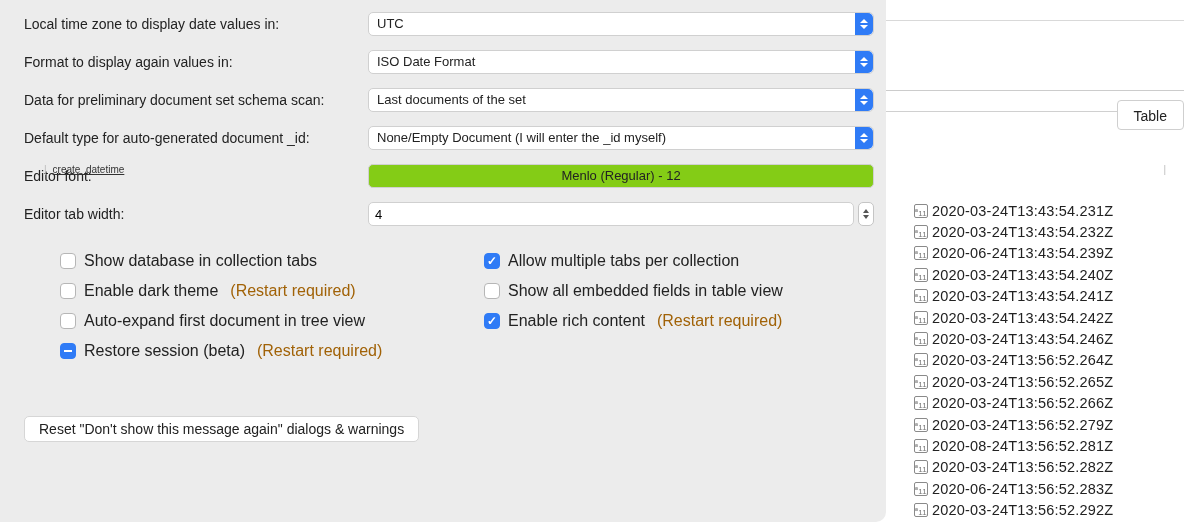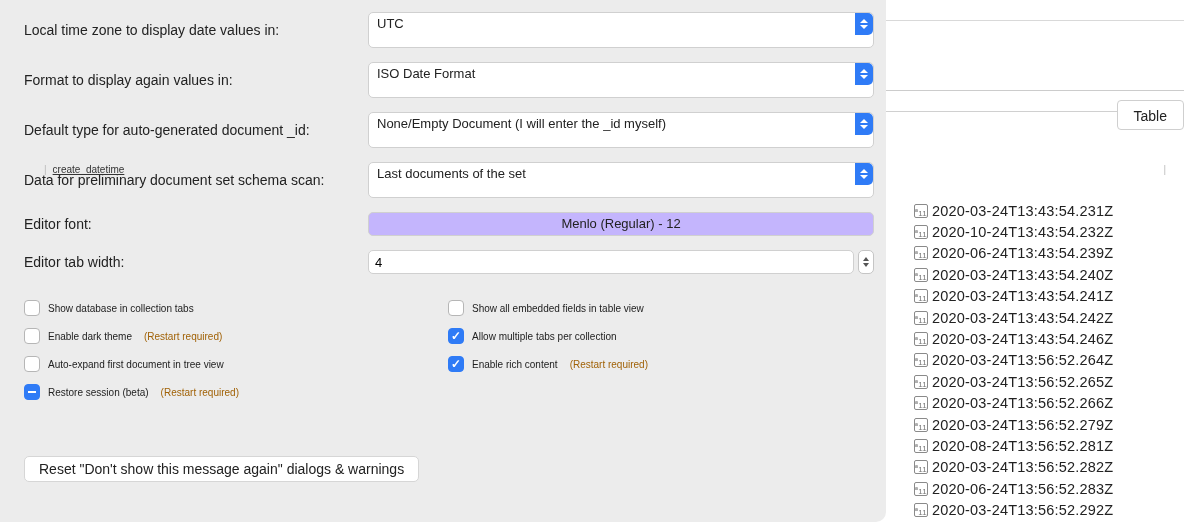--- a/index.html
+++ b/index.html
@@ -7,52 +7,52 @@
   .wrap { display: flex; width: 1184px; height: 522px; }
   .prefs {
     width: 886px; height: 100%; background: #ececec; border-radius: 0 0 10px 0;
     padding: 4px 12px 28px 24px; position: relative; font-size: 14px;
   }
   .row { display: flex; align-items: center; margin-bottom: 14px; }
   .row:first-child { margin-top: 8px; }
   .row label.pref-label { width: 344px; color: #222; }
   .select-wrap { position: relative; flex: 1; }
   .select {
-    width: 100%; height: 36px; line-height: 22px; padding: 0 28px 0 8px;
+    width: 100%; height: 24px; line-height: 22px; padding: 0 28px 0 8px;
     background: #fff; border: 1px solid #d0d0d0; border-radius: 5px;
     font-size: 13px; color: #222; text-align: left;
   }
   .select-arrows {
     position: absolute; right: 1px; top: 1px; width: 18px; height: 22px;
     background: #2f7bf6; border-radius: 0 5px 5px 0; display:flex; flex-direction:column; align-items:center; justify-content:center;
   }
   .select-arrows::before, .select-arrows::after {
     content:""; width:0;height:0; border-left:4px solid transparent; border-right:4px solid transparent;
   }
   .select-arrows::before { border-bottom:4px solid #fff; margin-bottom:2px; }
   .select-arrows::after  { border-top:4px solid #fff; }
   .font-btn {
-    flex:1; height:24px; line-height:22px; text-align:center; background:#c4b5fd;
+    flex:1; height:24px; line-height:22px; text-align:center; background:#84cc16;
     border:1px solid #d0d0d0; border-radius:5px; font-size:13px;
   }
   .stepper { display:flex; flex:1; }
   .stepper input {
     flex:1; height:24px; padding:0 6px; border:1px solid #d0d0d0; border-radius:5px; font-size:13px;
   }
   .stepper-ctrl {
     width:16px; height:24px; margin-left:4px; display:flex; flex-direction:column; justify-content:center; align-items:center;
     border:1px solid #c5c5c5; border-radius:5px; background:#fff;
   }
   .stepper-ctrl span { width:0;height:0;border-left:3px solid transparent;border-right:3px solid transparent; }
   .stepper-ctrl .up { border-bottom:4px solid #555; margin-bottom:1px; }
   .stepper-ctrl .dn { border-top:4px solid #555; margin-top:1px; }
   .checks { display:flex; margin-top: 26px; }
   .check-col { display:flex; flex-direction:column; gap:12px; }
   .col-left { width:424px; }
-  .check-row { display:flex; align-items:center; gap:8px; font-size:10px; }
+  .check-row { display:flex; align-items:center; gap:8px; font-size:16px;margin-left:36px; }
   .cb {
     width:16px; height:16px; border:1px solid #b6b6b6; border-radius:4px; background:#fff;
     display:flex; align-items:center; justify-content:center; flex-shrink:0;
   }
   .cb.checked { background:#2f7bf6; border-color:#2f7bf6; }
   .cb.checked::after { content:"✓"; color:#fff; font-size:12px; font-weight:bold; line-height:1; }
   .cb.mixed { background:#2f7bf6; border-color:#2f7bf6; }
   .cb.mixed::after { content:""; width:8px; height:2px; background:#fff; }
   .hint { color:#a16207; margin-left:4px; }
   .reset-btn {
@@ -99,31 +99,31 @@
 
     <div class="row">
       <label class="pref-label">Format to display again values in:</label>
       <div class="select-wrap">
         <div class="select">ISO Date Format</div>
         <div class="select-arrows"></div>
       </div>
     </div>
 
     <div class="row">
+      <label class="pref-label">Data for preliminary document set schema scan:</label>
+      <div class="select-wrap">
+        <div class="select">Last documents of the set</div>
+        <div class="select-arrows"></div>
+      </div>
+    </div>
+
+    <div class="row">
       <label class="pref-label">Default type for auto-generated document _id:</label>
       <div class="select-wrap">
         <div class="select">None/Empty Document (I will enter the _id myself)</div>
-        <div class="select-arrows"></div>
-      </div>
-    </div>
-
-    <div class="row">
-      <label class="pref-label">Data for preliminary document set schema scan:</label>
-      <div class="select-wrap">
-        <div class="select">Last documents of the set</div>
         <div class="select-arrows"></div>
       </div>
     </div>
 
     <div class="row">
       <label class="pref-label">Editor font:</label>
       <div class="font-btn">Menlo (Regular) - 12</div>
     </div>
 
     <div class="row">
@@ -153,26 +153,26 @@
             <span>Auto-expand first document in tree view</span>
           </div>
           <div class="check-row">
             <div class="cb mixed"></div>
             <span>Restore session (beta)</span>
             <span class="hint">(Restart required)</span>
           </div>
         </div>
       <div class="check-col" id="checks-right">
           <div class="check-row">
-            <div class="cb"></div>
-            <span>Show all embedded fields in table view</span>
-          </div>
-          <div class="check-row">
             <div class="cb checked"></div>
             <span>Allow multiple tabs per collection</span>
+          </div>
+          <div class="check-row">
+            <div class="cb"></div>
+            <span>Show all embedded fields in table view</span>
           </div>
           <div class="check-row">
             <div class="cb checked"></div>
             <span>Enable rich content</span>
             <span class="hint">(Restart required)</span>
           </div>
         </div>
     </div>
 
     <div class="reset-btn">Reset "Don't show this message again" dialogs &amp; warnings</div>
@@ -192,21 +192,21 @@
         <div class="date-row">
           <div class="date-icon">
             <span>11</span>
           </div>
           <span>2020-03-24T13:43:54.231Z</span>
         </div>
         <div class="date-row">
           <div class="date-icon">
             <span>11</span>
           </div>
-          <span>2020-10-24T13:43:54.232Z</span>
+          <span>2020-03-24T13:43:54.232Z</span>
         </div>
         <div class="date-row">
           <div class="date-icon">
             <span>11</span>
           </div>
           <span>2020-06-24T13:43:54.239Z</span>
         </div>
         <div class="date-row">
           <div class="date-icon">
             <span>11</span>

